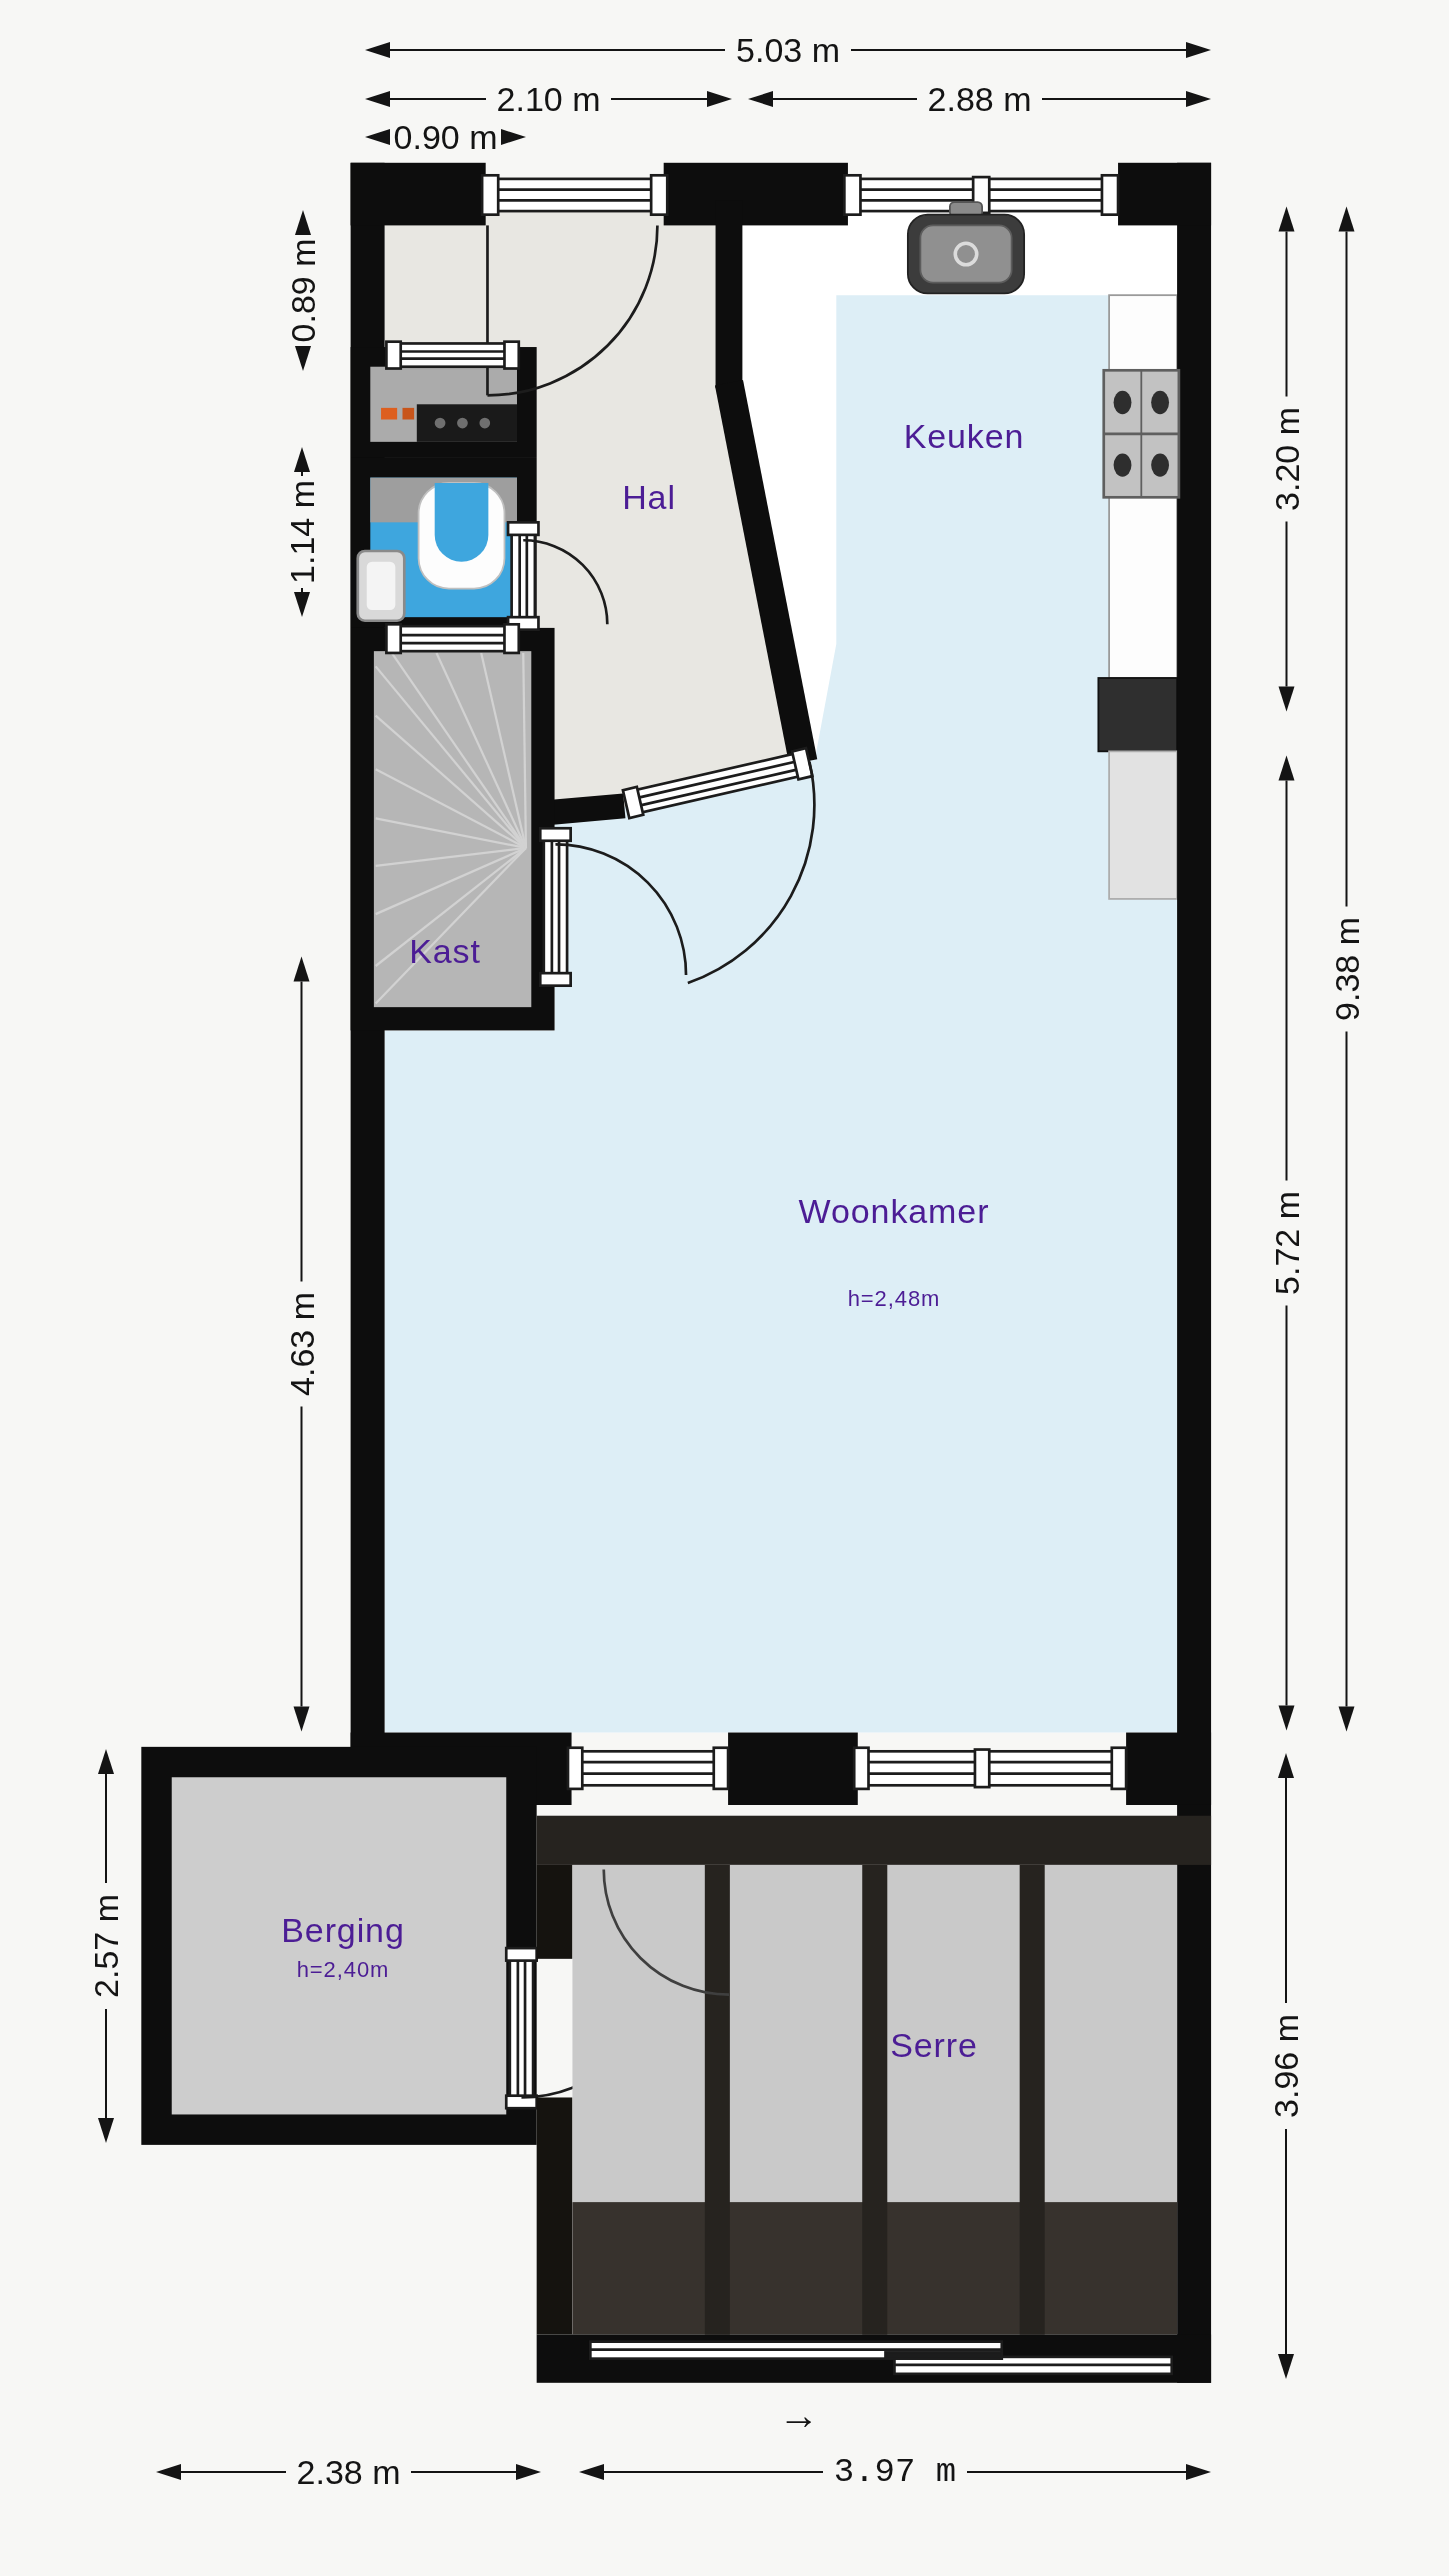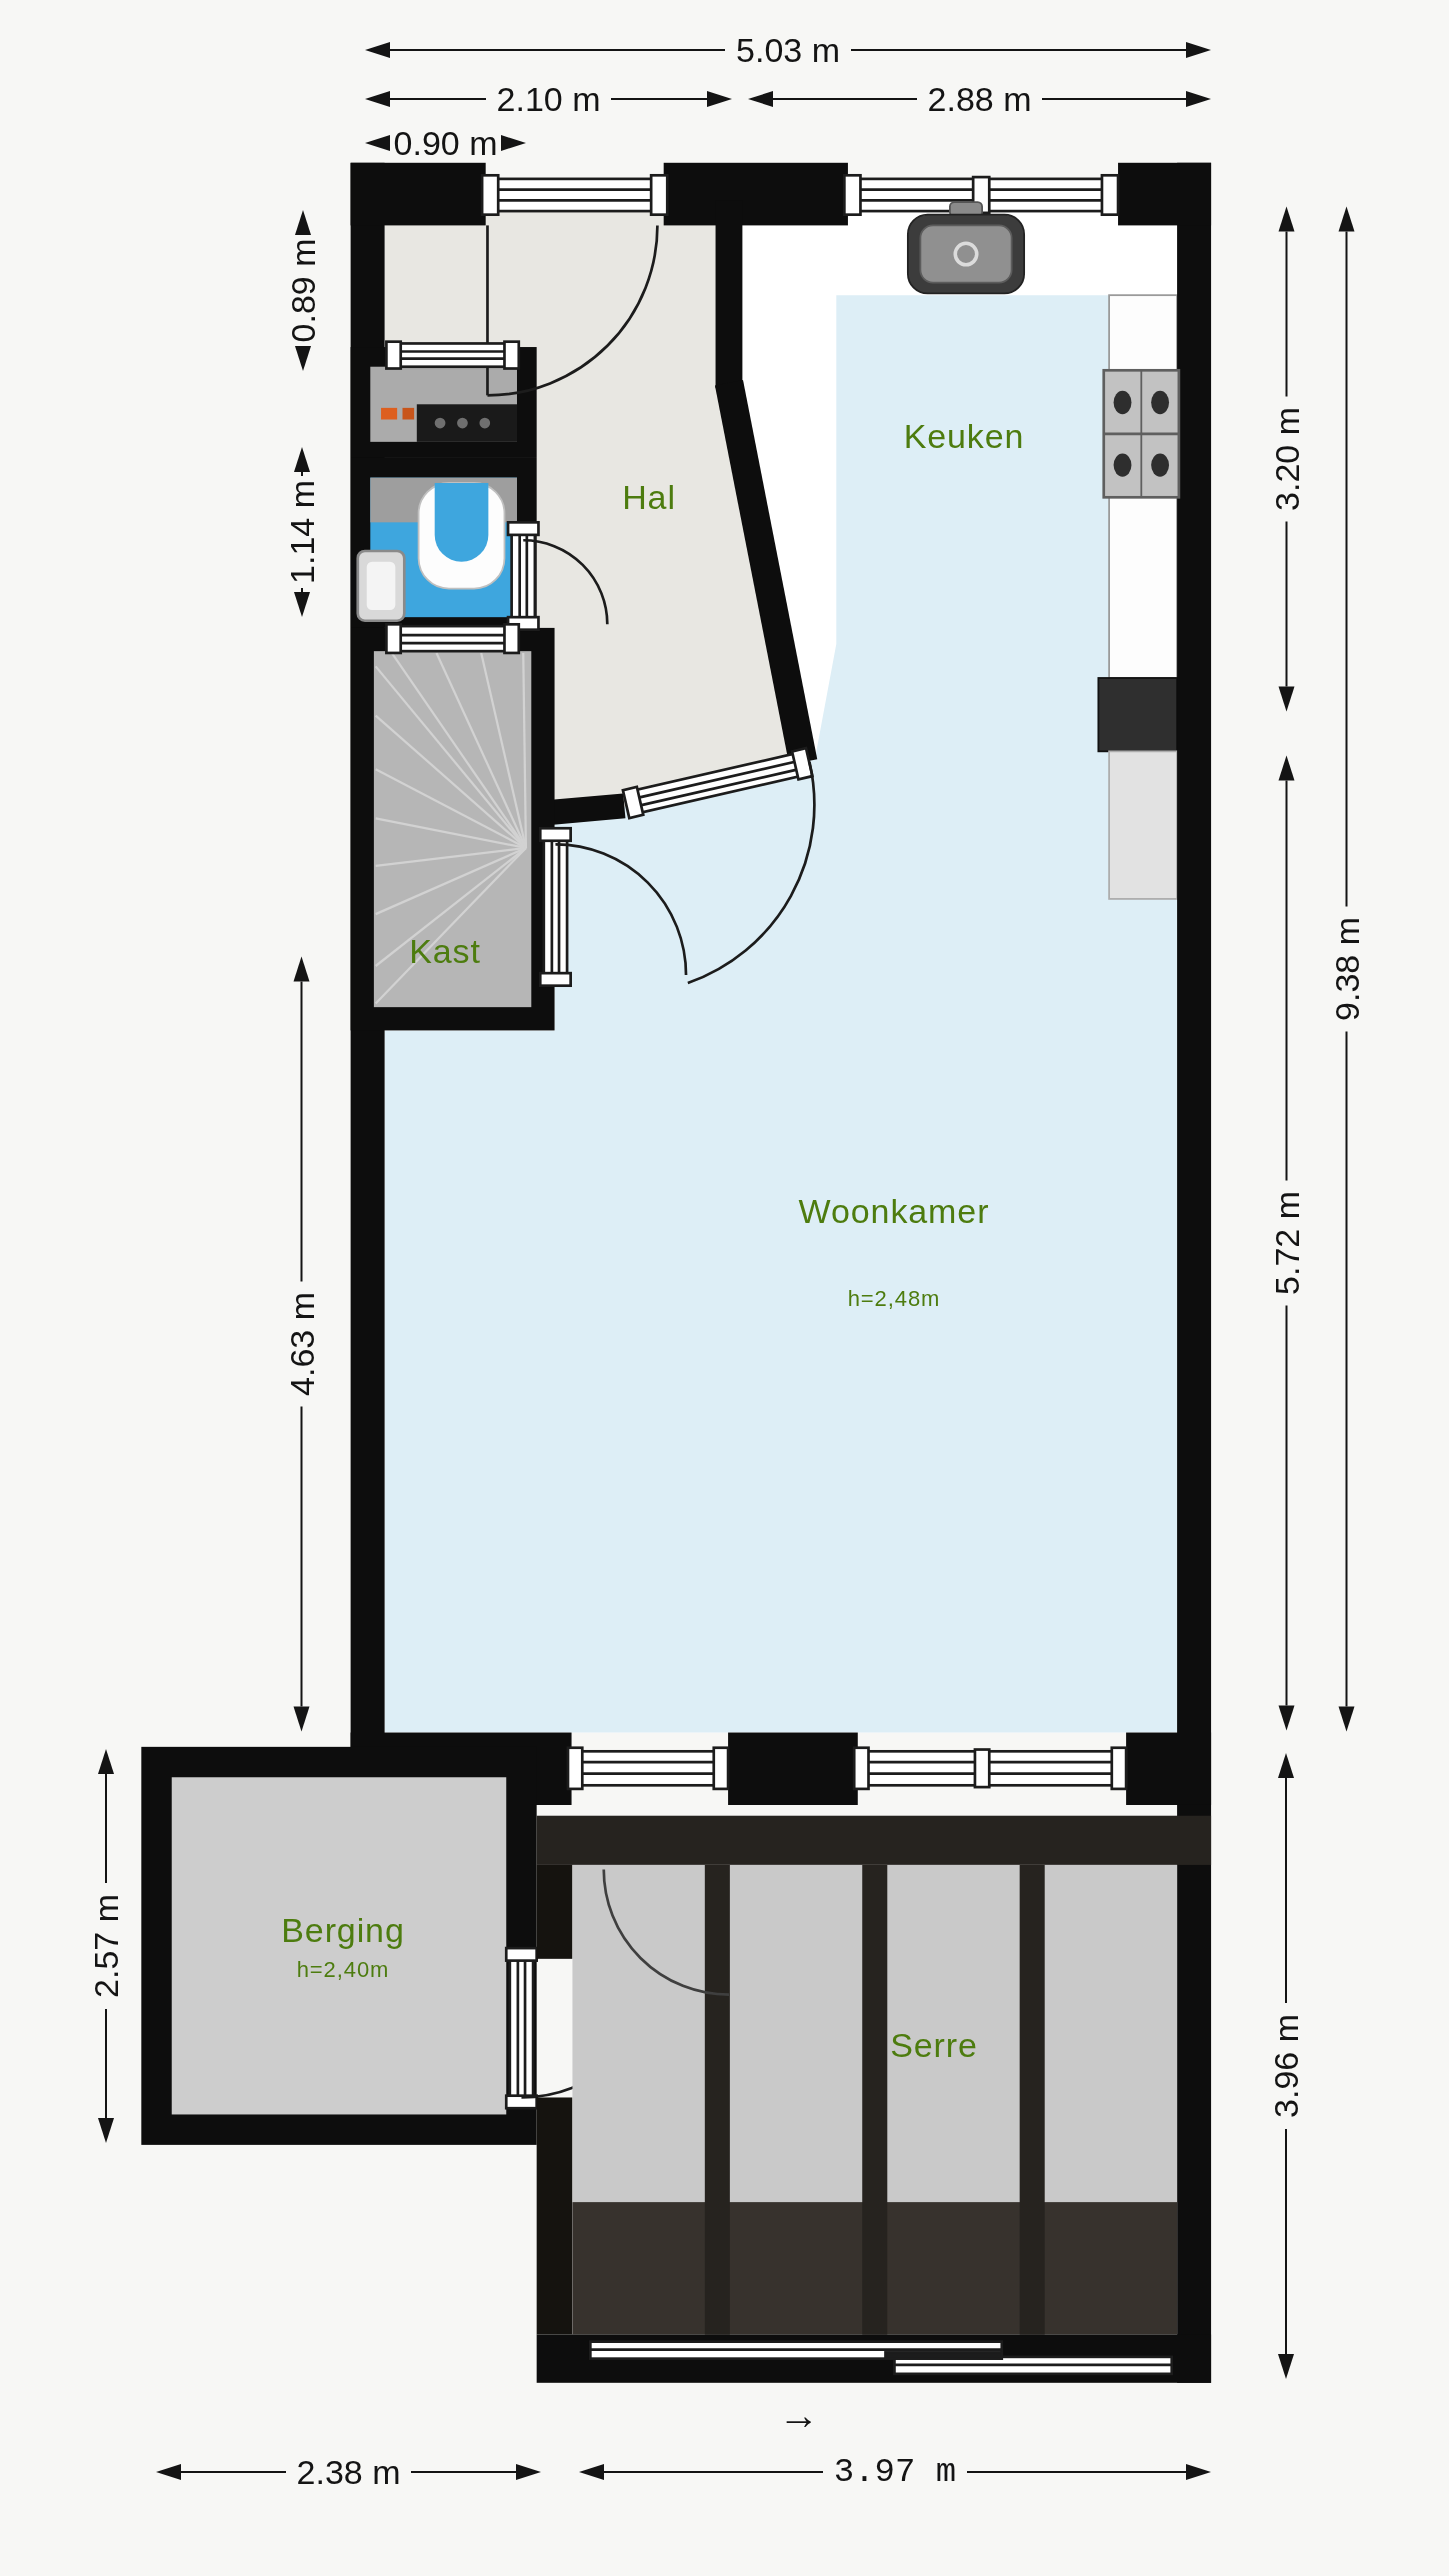--- a/index.html
+++ b/index.html
@@ -1,20 +1,20 @@
 <!DOCTYPE html>
 <html style="font-size:14.3px"><head>
 <meta charset="utf-8">
 <style>
   html,body{margin:0;padding:0;background:#f6f6f4;}
   #plan{position:relative;width:1449px;height:2576px;background:#f7f7f5;overflow:hidden;
         font-family:"Liberation Sans", sans-serif;color:#161616;}
   .layer{position:absolute;left:0;top:0;}
   
-  .rlabel{position:absolute;transform:translate(-50%,-50%);font-size:34px;color:#4d7c0f;
+  .rlabel{position:absolute;transform:translate(-50%,-50%);font-size:34px;color:#4c1d95;
           white-space:nowrap;letter-spacing:0.9px;}
   .rlabel.sub{font-size:22px;}
   
   .dim{position:absolute;display:flex;align-items:center;height:38px;font-size:34px;color:#141414;}
   .dim.v{transform:rotate(-90deg);}
   .dim .dl{flex:1;height:2.7px;background:#141414;}
   .dim .lab{padding:0 10.7px;white-space:nowrap;line-height:38px;}
   .ah{width:0;height:0;border-top:8px solid transparent;border-bottom:8px solid transparent;flex:0 0 auto;}
   .ah.l{border-right:25px solid #141414;}
   .ah.r{border-left:25px solid #141414;}
@@ -250,21 +250,21 @@
     <span class="dl"></span>
       <span class="ah r"></span>
   </div>
   <div class="dim" style="left:748px;top:80px;width:463px;">
     <span class="ah l"></span>
       <span class="dl"></span>
     <span class="lab">2.88 m</span>
     <span class="dl"></span>
       <span class="ah r"></span>
   </div>
-  <div class="dim" style="left:365px;top:124px;width:158px;text-align:right;">
+  <div class="dim" style="left:365px;top:118px;width:158px;text-align:right;">
     <span class="ah l"></span>
       <span class="dl"></span>
     <span class="lab" style="padding:0 3.6px;">0.90 m</span>
     <span class="dl"></span>
       <span class="ah r"></span>
   </div>
 
   <div class="dim v" style="left:225px;top:274px;width:156px;">
     <span class="ah l"></span>
       <span class="dl"></span>

